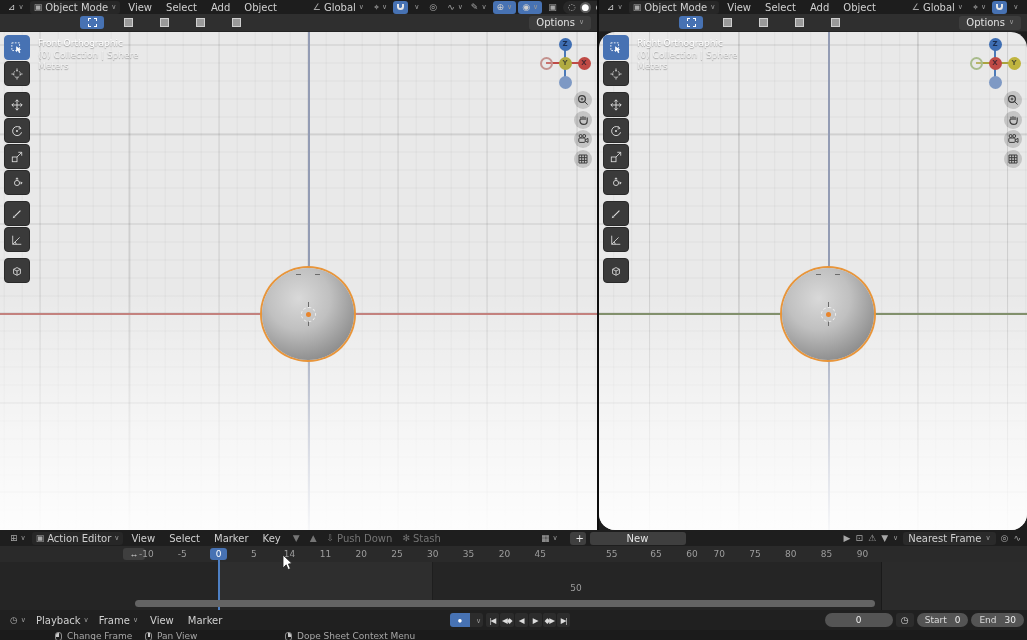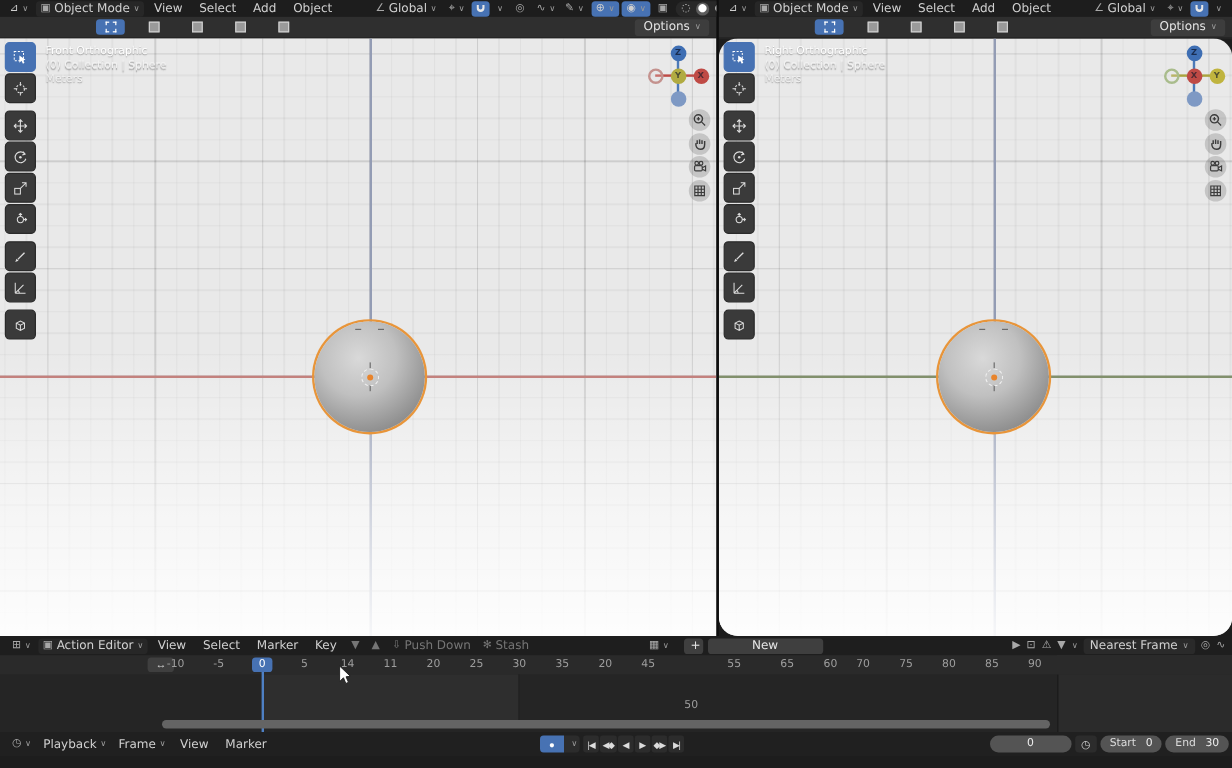--- a/index.html
+++ b/index.html
@@ -678,13 +678,27 @@
         <span class="lab">Start</span>
           <span>0</span>
       </span>
       <span class="field">
         <span class="lab">End</span>
           <span>30</span>
       </span>
     </div>
   </div>
 
+  <div class="statusbar">
+    <span class="sbitem" style="left:55px;">
+      <span class="mouse l"></span>
+      <span>Change Frame</span>
+    </span>
+    <span class="sbitem" style="left:145px;">
+      <span class="mouse m"></span>
+      <span>Pan View</span>
+    </span>
+    <span class="sbitem" style="left:285px;">
+      <span class="mouse r"></span>
+      <span>Dope Sheet Context Menu</span>
+    </span>
+  </div>
 </div>
 
 </body></html>

